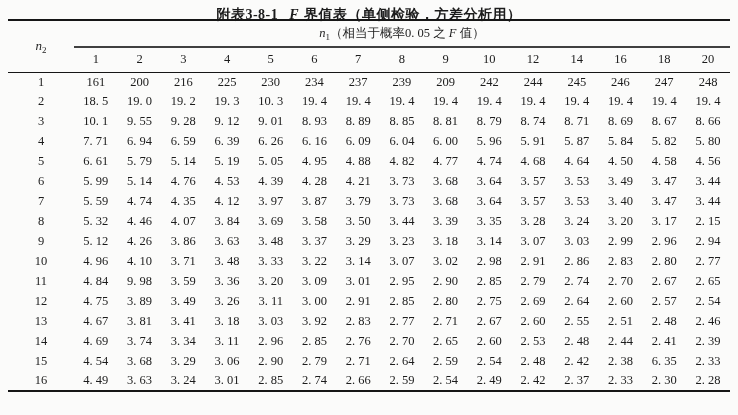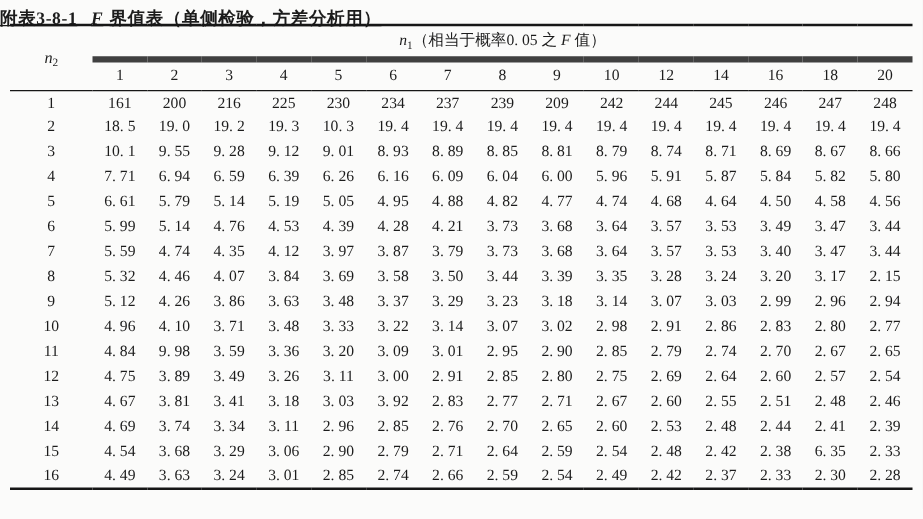--- a/index.html
+++ b/index.html
@@ -10,27 +10,26 @@
     font-family: "Liberation Serif", "DejaVu Serif", serif;
     color: #1c1c1c;
   }
   .page {
     position: relative;
     width: 738px; height: 415px;
     background: #fbfbfa;
     overflow: hidden;
   }
   .title {
-    text-align: left;
+    text-align: center;
     padding-top: 6px;
     font-size: 14px;
     font-weight: bold;
     letter-spacing: 0.5px;
     white-space: nowrap;
-    text-decoration: underline;
   }
   .title .t-sym {
     font-style: italic;
     margin: 0 5px 0 11px;
   }
   table.ftable {
     position: absolute;
     left: 8px; top: 19px;
     width: 722px;
     border-collapse: collapse;
@@ -41,21 +40,21 @@
   }
   table.ftable col.c-n2 { width: 66px; }
   table.ftable th, table.ftable td {
     padding: 0;
     text-align: center;
     font-weight: normal;
     white-space: nowrap;
   }
   .span-head {
     height: 27px;
-    border-bottom: 5px solid #404040;
+    border-bottom: 2px solid #404040;
     font-size: 12.5px;
     vertical-align: middle;
   }
   .sym-i { font-style: italic; }
   sub { font-size: 9px; vertical-align: -3px; }
   .colnum-row th { height: 25px; vertical-align: middle; }
   thead { border-bottom: 1.6px solid #161616; }
   tbody td, tbody th { height: 19.95px; vertical-align: middle; }
   .n2-head { vertical-align: middle; font-size: 13px; }
 </style>

